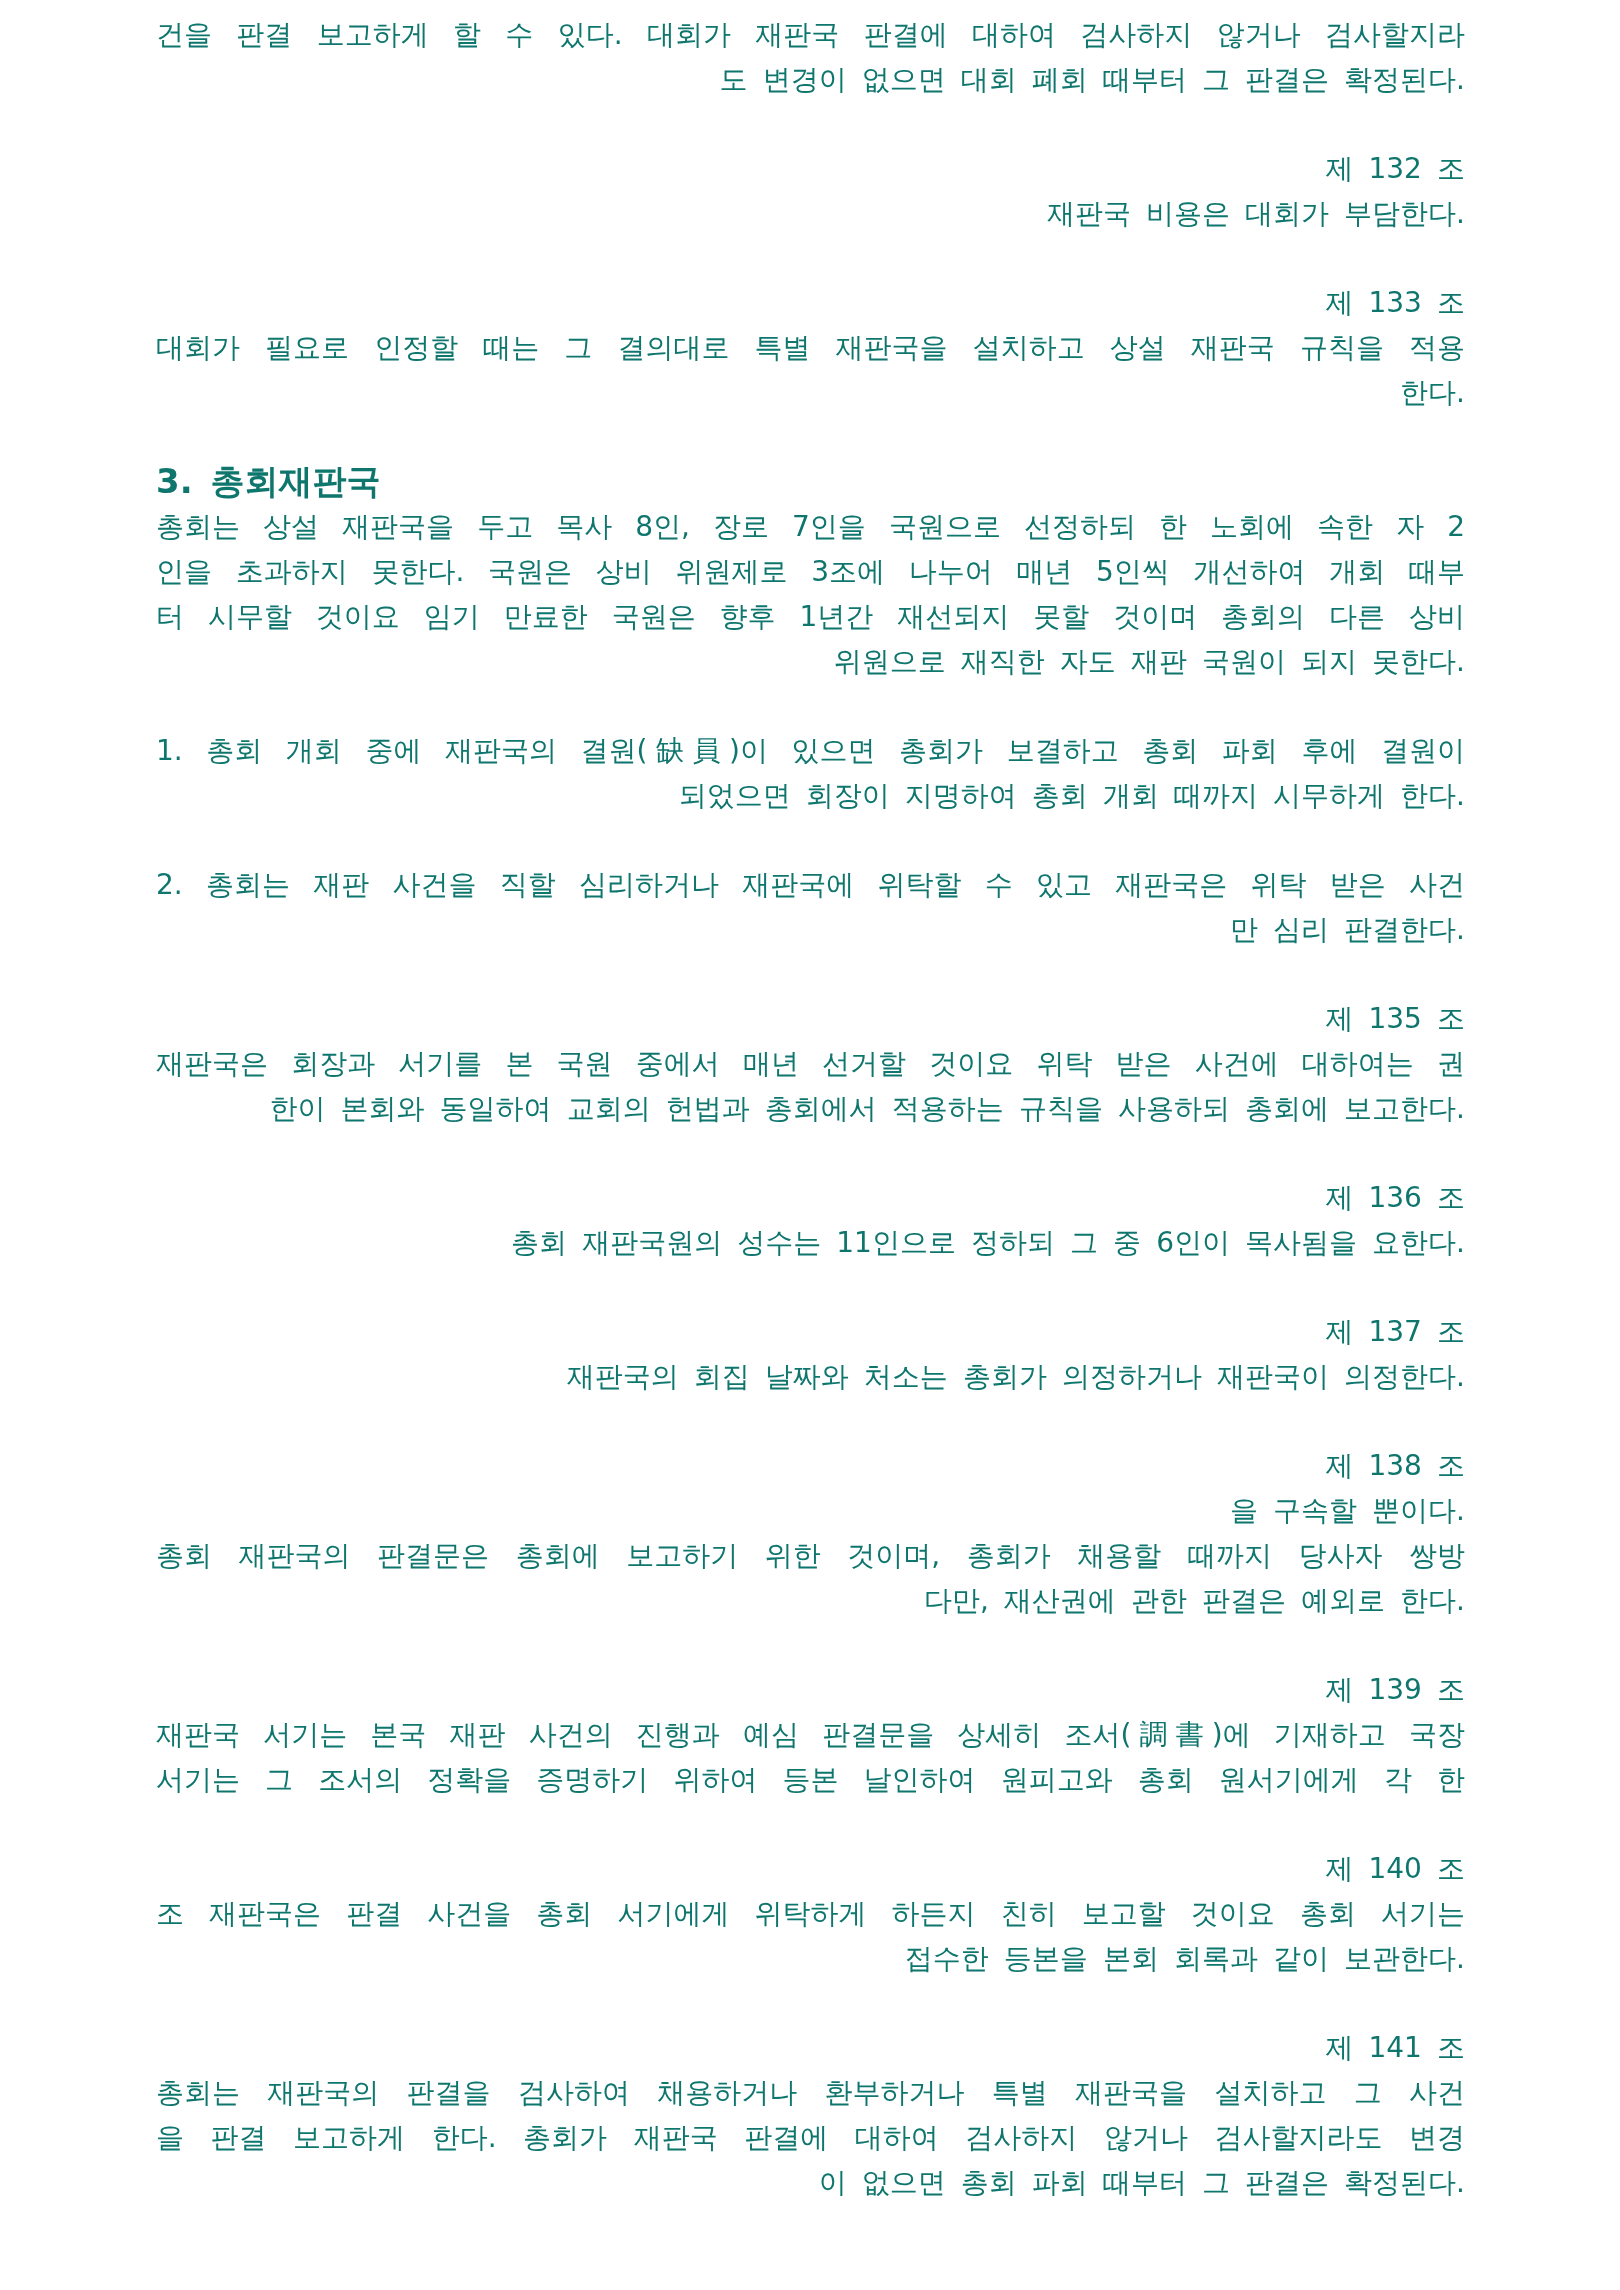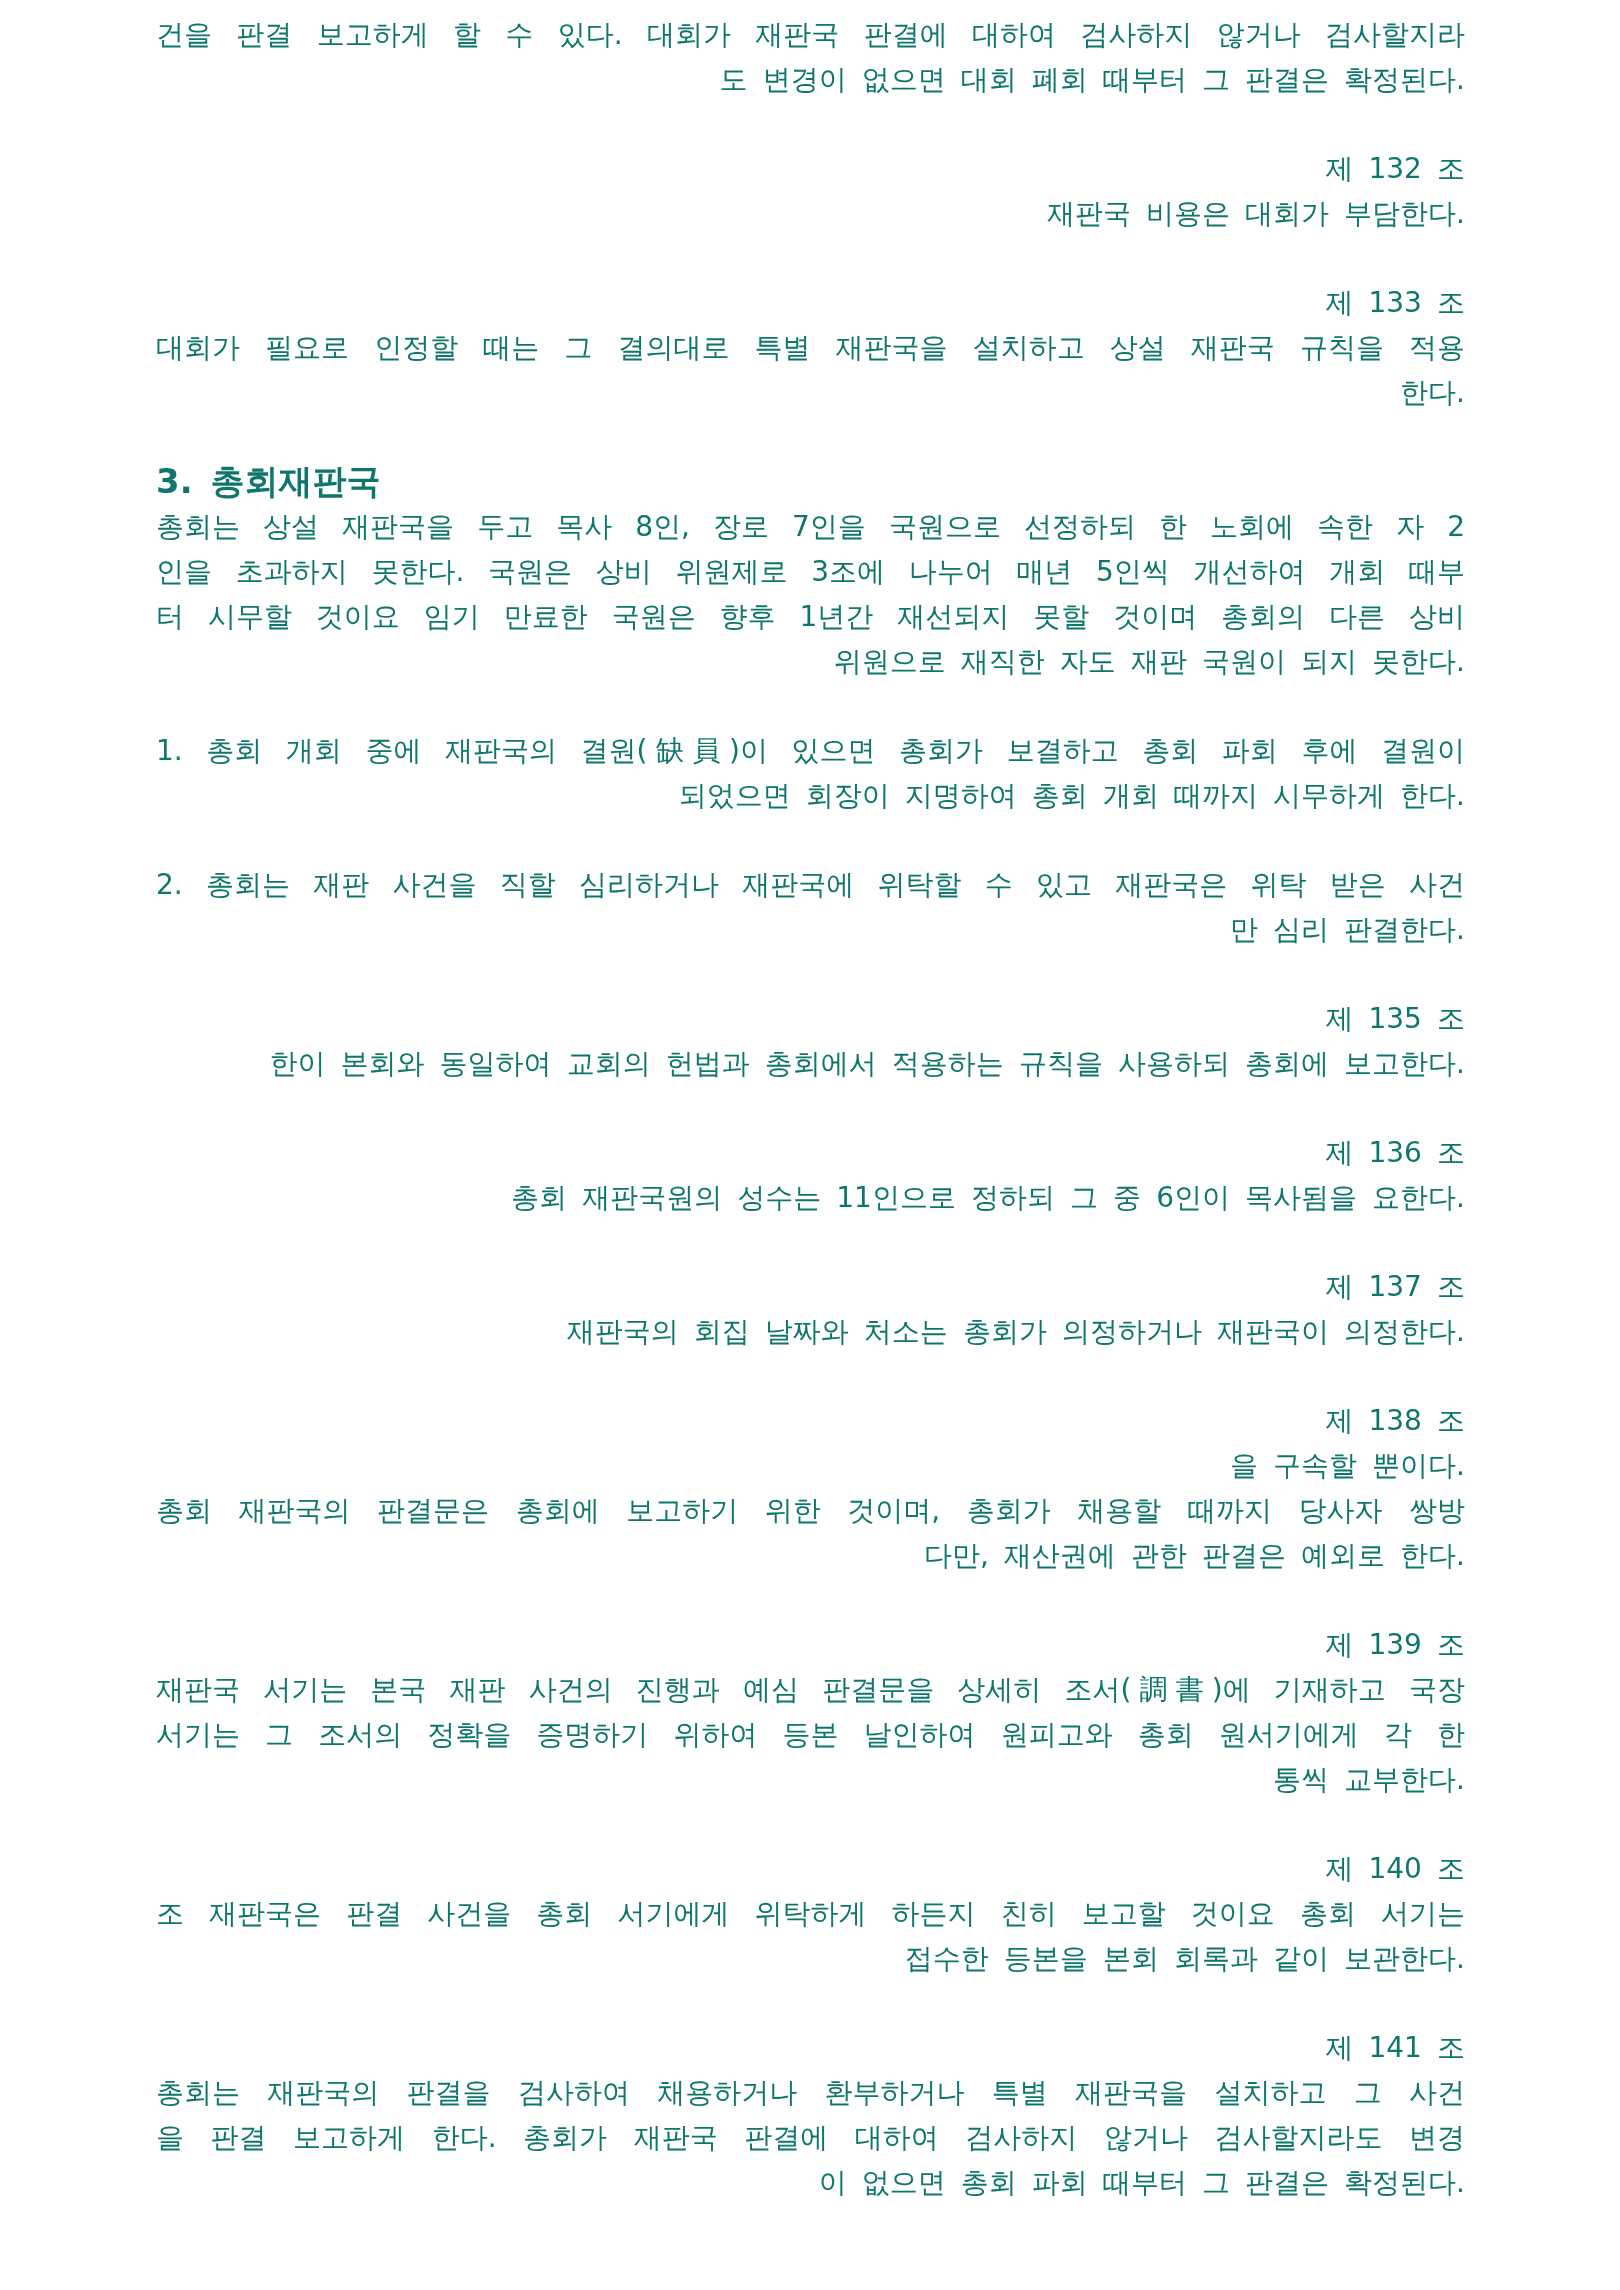--- a/index.html
+++ b/index.html
@@ -69,41 +69,41 @@
       <div class="block">
         <div class="line fill">1. 총회 개회 중에 재판국의 결원(缺員)이 있으면 총회가 보결하고 총회 파회 후에 결원이</div>
         <div class="line">되었으면 회장이 지명하여 총회 개회 때까지 시무하게 한다.</div>
       </div>
       <div class="block">
         <div class="line fill">2. 총회는 재판 사건을 직할 심리하거나 재판국에 위탁할 수 있고 재판국은 위탁 받은 사건</div>
         <div class="line">만 심리 판결한다.</div>
       </div>
       <div class="block">
         <div class="line">제 135 조</div>
+        <div class="line fill">재판국은 회장과 서기를 본 국원 중에서 매년 선거할 것이요 위탁 받은 사건에 대하여는 권</div>
         <div class="line">한이 본회와 동일하여 교회의 헌법과 총회에서 적용하는 규칙을 사용하되 총회에 보고한다.</div>
       </div>
       <div class="block">
         <div class="line">제 136 조</div>
         <div class="line">총회 재판국원의 성수는 11인으로 정하되 그 중 6인이 목사됨을 요한다.</div>
       </div>
       <div class="block">
         <div class="line">제 137 조</div>
         <div class="line">재판국의 회집 날짜와 처소는 총회가 의정하거나 재판국이 의정한다.</div>
       </div>
       <div class="block">
         <div class="line">제 138 조</div>
         <div class="line">을 구속할 뿐이다.</div>
         <div class="line fill">총회 재판국의 판결문은 총회에 보고하기 위한 것이며, 총회가 채용할 때까지 당사자 쌍방</div>
         <div class="line">다만, 재산권에 관한 판결은 예외로 한다.</div>
       </div>
       <div class="block">
         <div class="line">제 139 조</div>
         <div class="line fill">재판국 서기는 본국 재판 사건의 진행과 예심 판결문을 상세히 조서(調書)에 기재하고 국장</div>
         <div class="line fill">서기는 그 조서의 정확을 증명하기 위하여 등본 날인하여 원피고와 총회 원서기에게 각 한</div>
-        <div class="line">통씩 교부한다.</div>
       </div>
       <div class="block">
         <div class="line">제 140 조</div>
         <div class="line fill">조 재판국은 판결 사건을 총회 서기에게 위탁하게 하든지 친히 보고할 것이요 총회 서기는</div>
         <div class="line">접수한 등본을 본회 회록과 같이 보관한다.</div>
       </div>
       <div class="block">
         <div class="line">제 141 조</div>
         <div class="line fill">총회는 재판국의 판결을 검사하여 채용하거나 환부하거나 특별 재판국을 설치하고 그 사건</div>
         <div class="line fill">을 판결 보고하게 한다. 총회가 재판국 판결에 대하여 검사하지 않거나 검사할지라도 변경</div>

